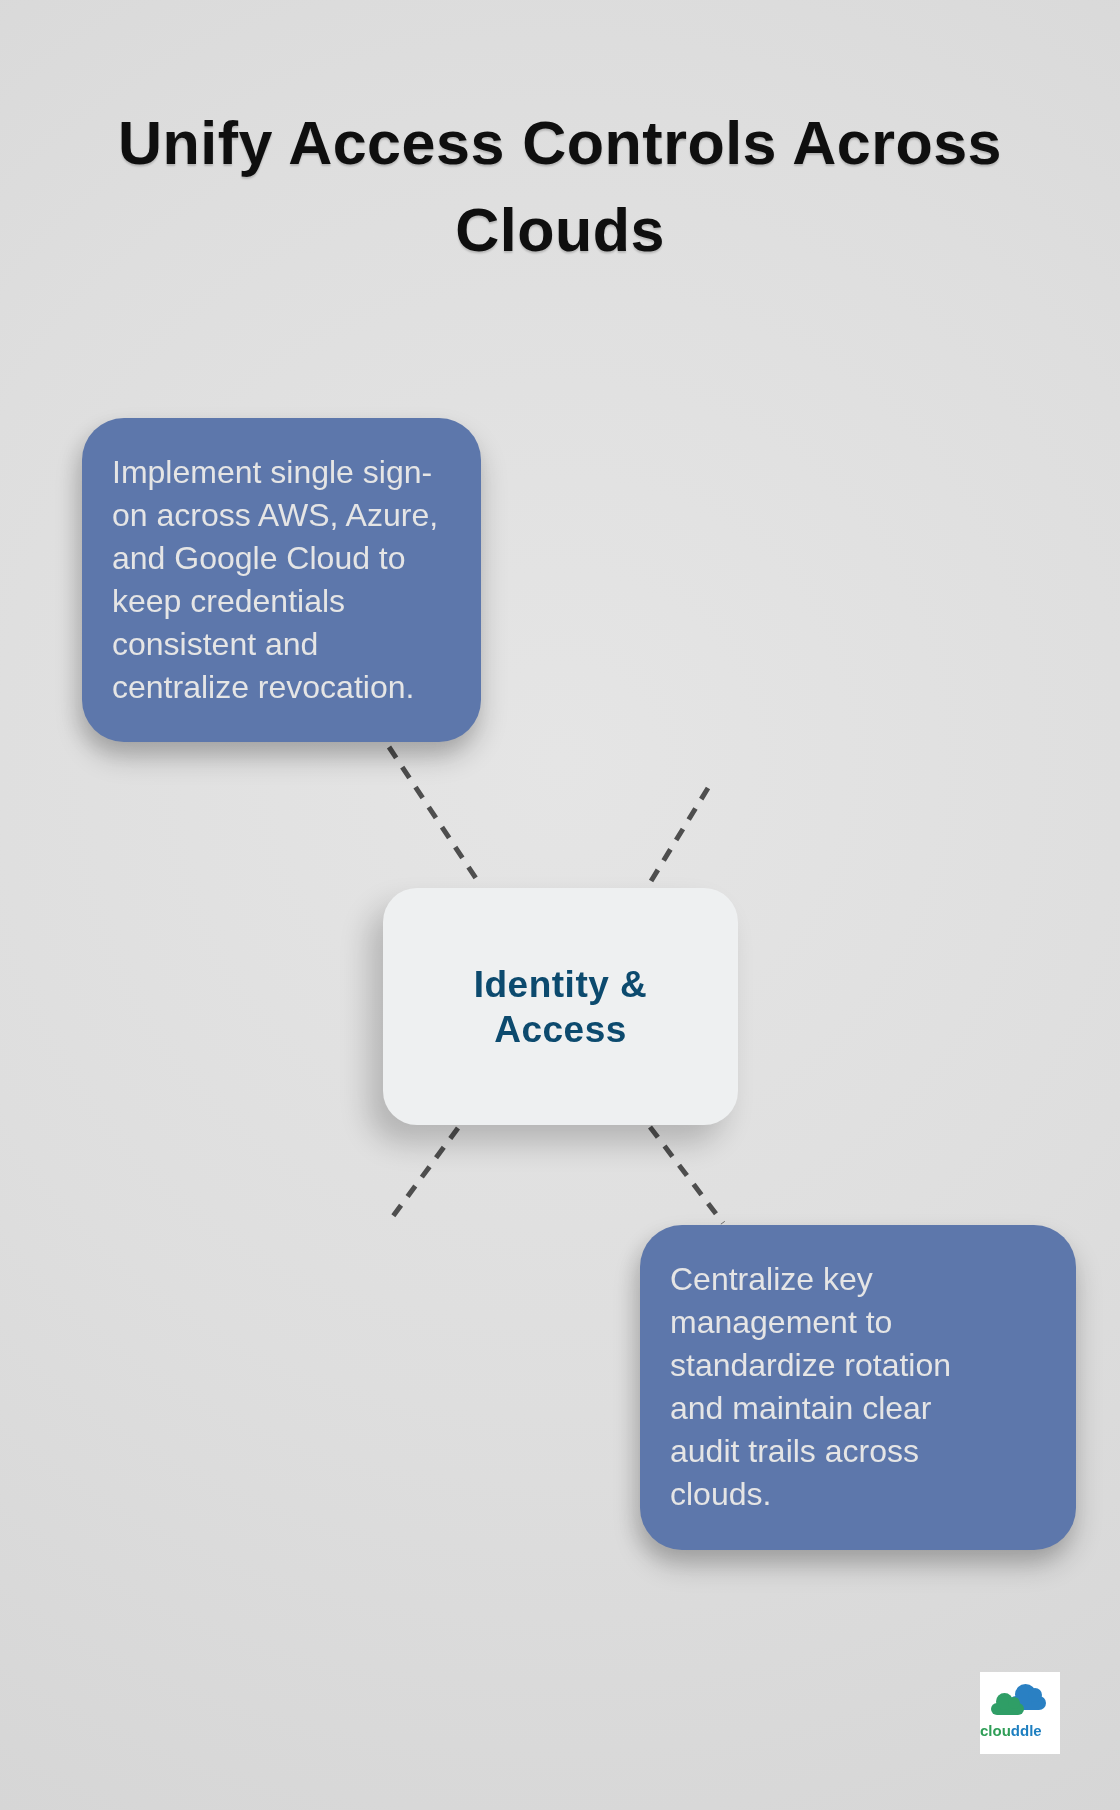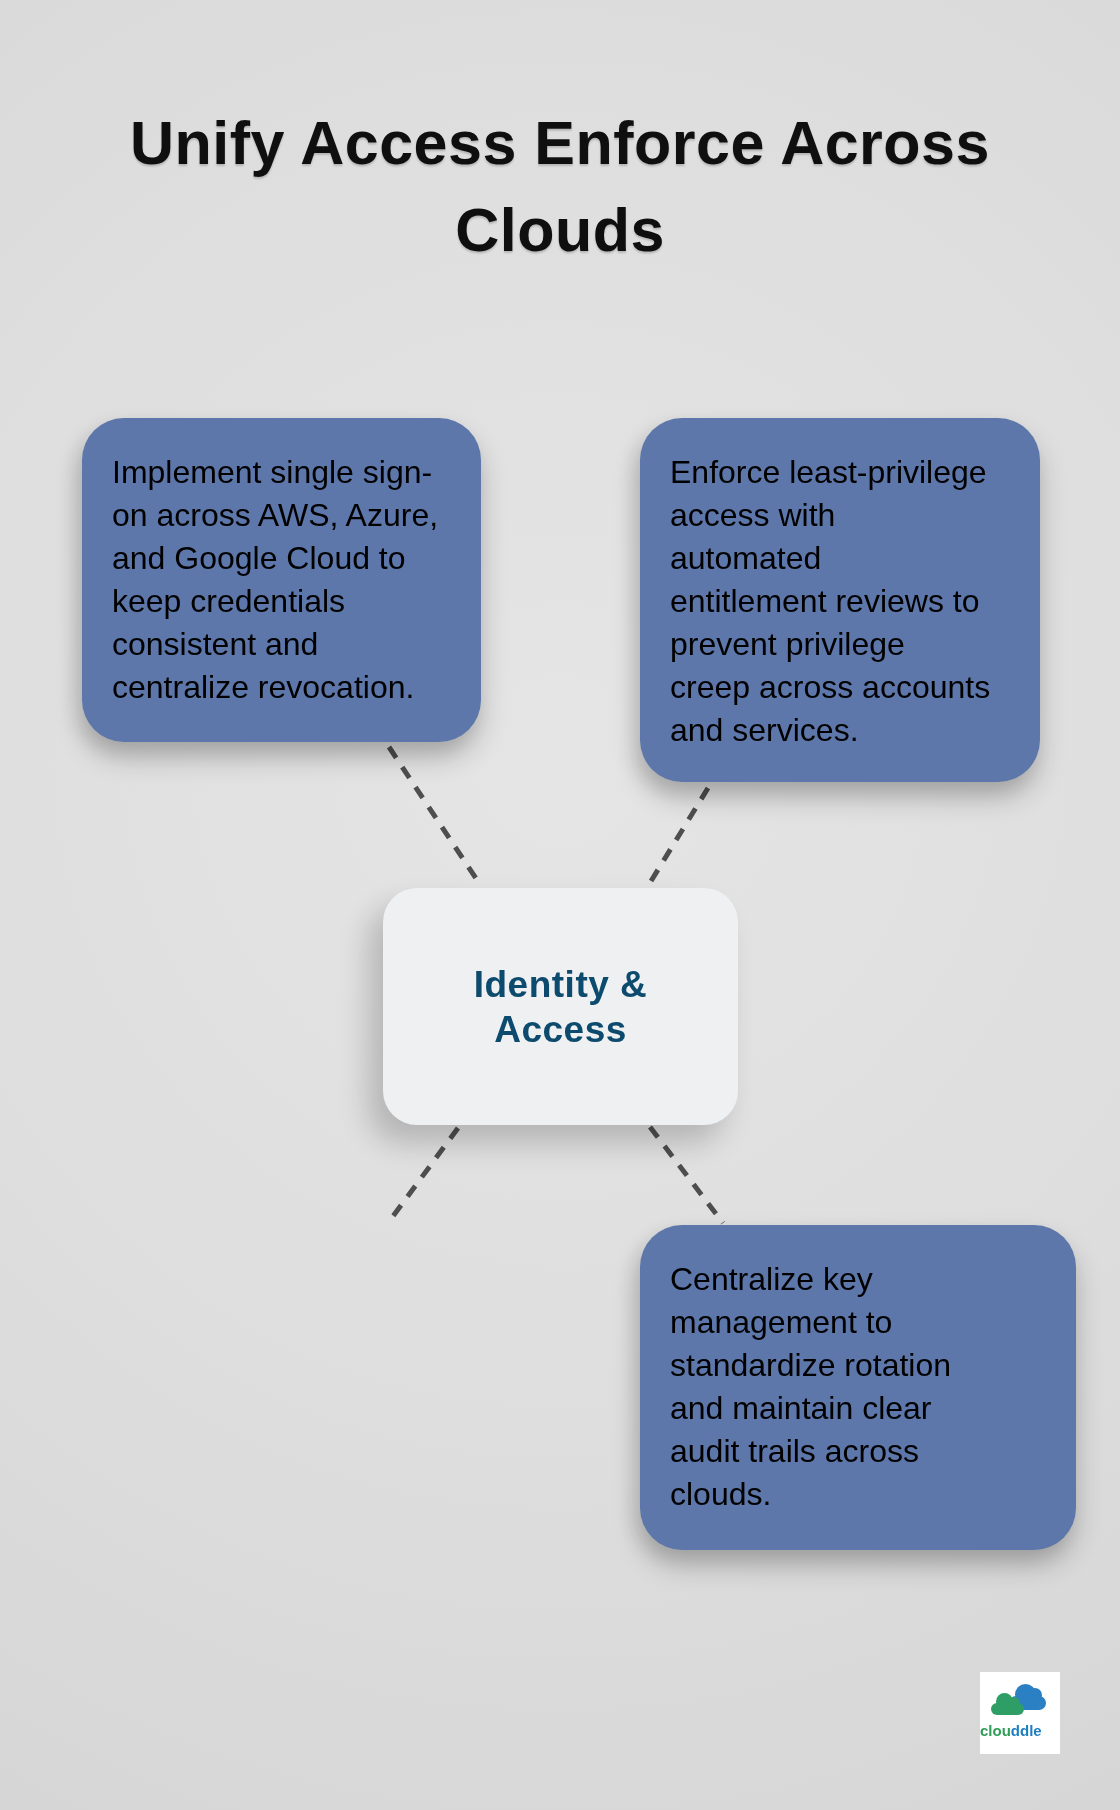--- a/index.html
+++ b/index.html
@@ -27,21 +27,21 @@
     position:absolute;
     background:#5d77ab;
     border-radius:42px;
     box-shadow:0 16px 28px rgba(0,0,0,.20), -6px 10px 18px rgba(0,0,0,.10);
     box-sizing:border-box;
   }
   .card p{
     margin:0;
     padding:33px 10px 0 30px;
     font-size:32px;line-height:43px;
-    color:#000000;
+    color:#e5e5e5;
     white-space:pre-line;
   }
   .card.tl{left:82px;top:418px;width:399px;height:324px;}
   .card.tr{left:640px;top:418px;width:400px;height:364px;}
   .card.bl{left:82px;top:1225px;width:399px;height:275px;}
   .card.br{left:640px;top:1225px;width:436px;height:325px;}
   .center-node{
     position:absolute;left:383px;top:888px;width:355px;height:237px;
     background:#eef0f1;
     border-radius:34px;
@@ -71,48 +71,39 @@
     font-size:15px;font-weight:bold;letter-spacing:0;
   }
   .lw-left{color:#2f9e57;}
   .lw-right{color:#1e7fc0;}
 </style>
 </head>
 <body>
 
 <div class="canvas">
 
-  <h1 class="title">Unify Access Enforce Across
+  <h1 class="title">Unify Access Controls Across
 Clouds</h1>
 
   <svg class="connectors" width="1120" height="1810" viewBox="0 0 1120 1810">
     <line class="dash" x1="389" y1="747" x2="481" y2="886"></line>
     <line class="dash" x1="708" y1="788" x2="648" y2="886"></line>
     <line class="dash" x1="458" y1="1128" x2="388" y2="1223"></line>
     <line class="dash" x1="650" y1="1127" x2="723" y2="1223"></line>
   </svg>
 
   <div class="card tl">
     <p>Implement single sign-
 on across AWS, Azure,
 and Google Cloud to
 keep credentials
 consistent and
 centralize revocation.</p>
   </div>
 
-  <div class="card tr">
-    <p>Enforce least-privilege
-access with
-automated
-entitlement reviews to
-prevent privilege
-creep across accounts
-and services.</p>
-  </div>
 
 
   <div class="card br">
     <p>Centralize key
 management to
 standardize rotation
 and maintain clear
 audit trails across
 clouds.</p>
   </div>

